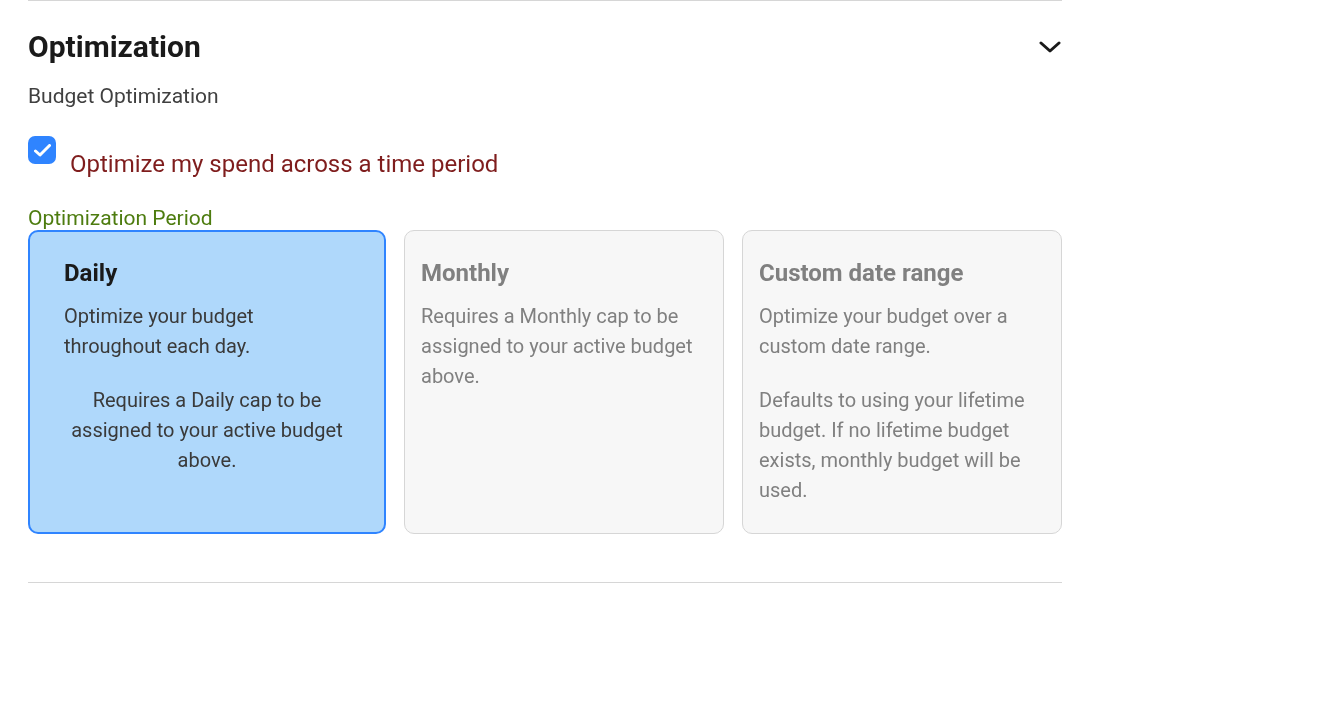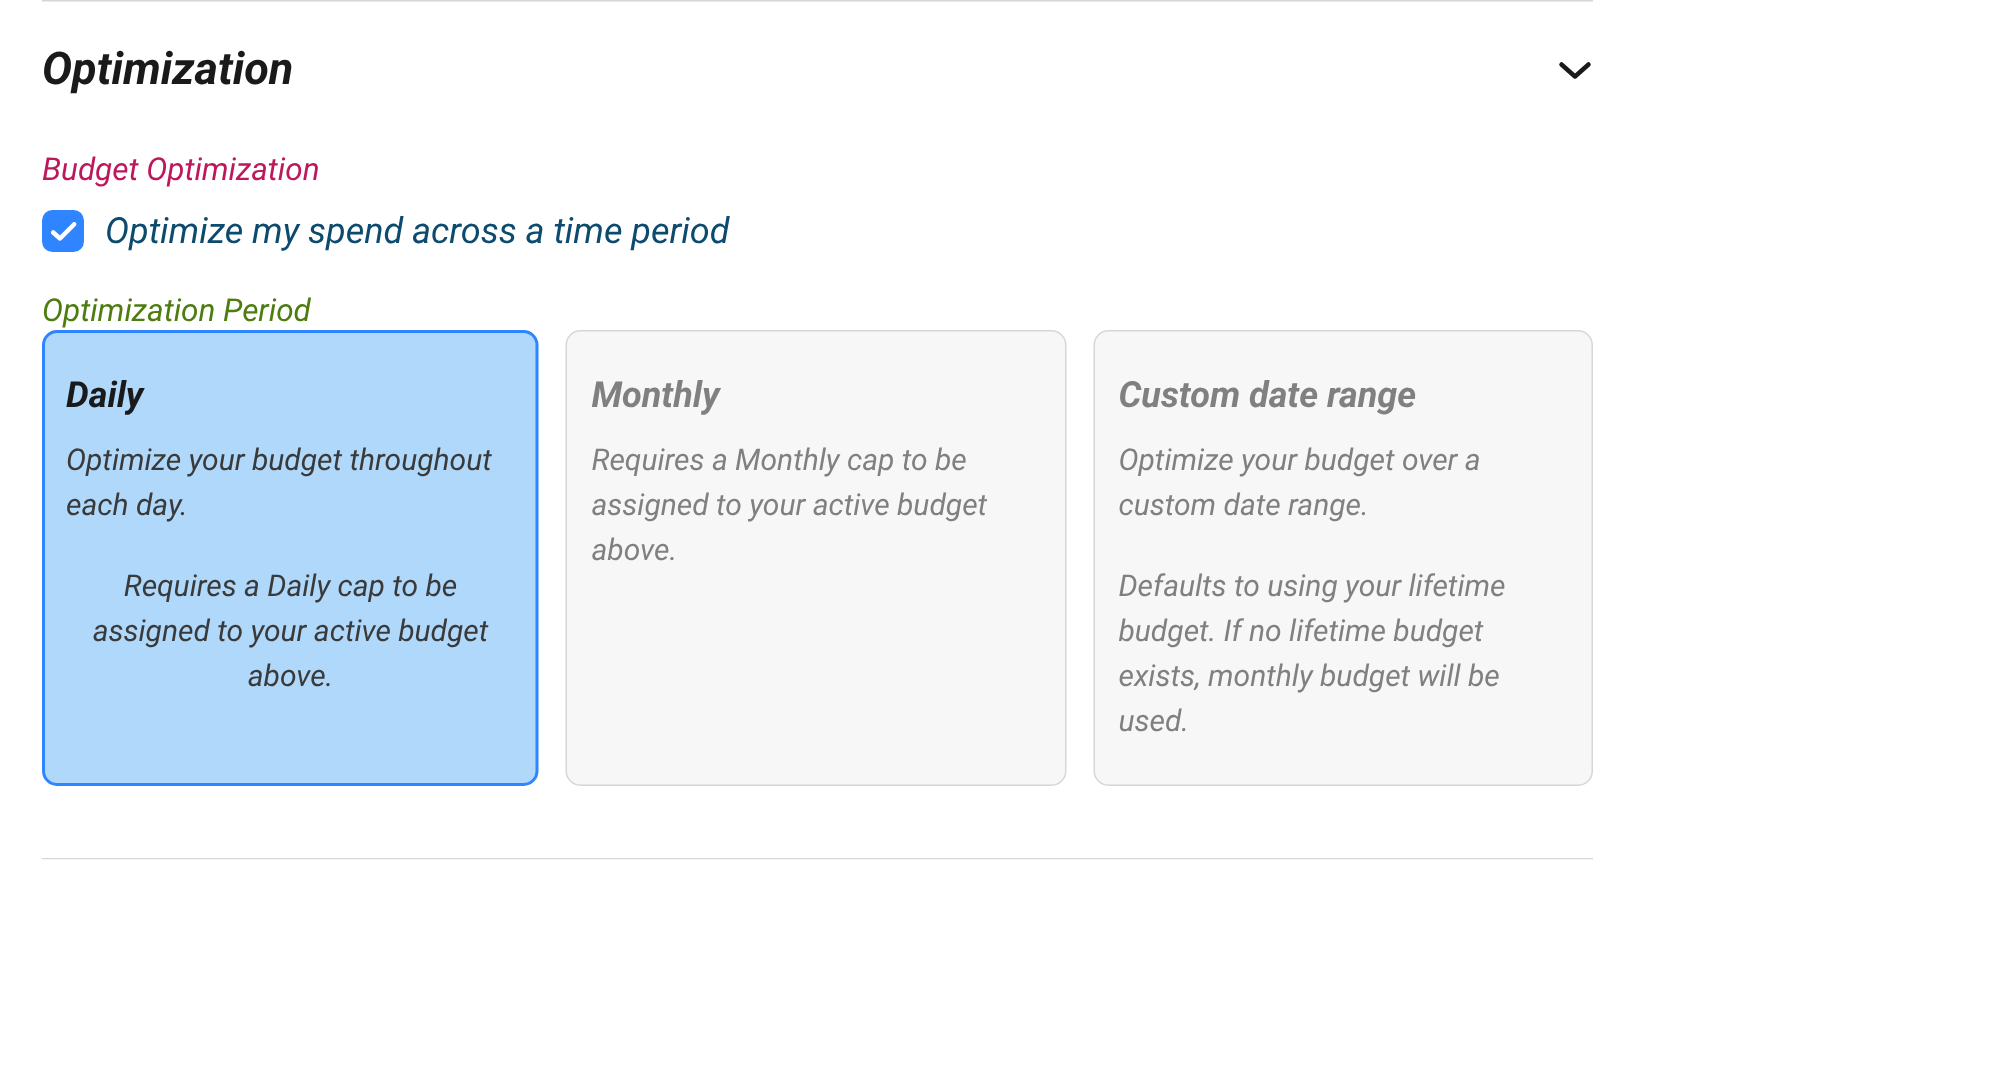--- a/index.html
+++ b/index.html
@@ -9,21 +9,20 @@
     }
     body {
       font-family: -apple-system, BlinkMacSystemFont, "Segoe UI", Roboto, Helvetica, Arial, sans-serif;
       background: #ffffff;
       color: #1a1a1a;
       padding: 0;
     }
     .container {
       width: 1090px;
       padding: 0 28px;
-      font-style: italic;
     }
     .divider {
       border: none;
       border-top: 1px solid #d6d6d6;
       margin: 0;
     }
     .section-header {
       display: flex;
       justify-content: space-between;
       align-items: center;
@@ -41,23 +40,22 @@
       align-items: center;
       justify-content: center;
     }
     .chevron-icon svg {
       width: 22px;
       height: 14px;
     }
     .subsection-label {
       font-size: 21px;
       font-weight: 400;
-      color: #be185d;
+      color: #404040;
       margin-bottom: 14px;
-      margin-top: 18px;
     }
     .checkbox-row {
       display: flex;
       align-items: center;
       gap: 14px;
       margin-bottom: 28px;
     }
     .checkbox {
       width: 28px;
       height: 28px;
@@ -68,21 +66,22 @@
       justify-content: center;
       flex-shrink: 0;
     }
     .checkbox svg {
       width: 17px;
       height: 13px;
     }
     .checkbox-label {
       font-size: 24px;
       font-weight: 400;
-      color: #0c4a6e;
+      color: #7f1d1d;
+      margin-top: 28px;
     }
     .period-group {
       margin-top: 24px;
     }
     .period-label {
       font-size: 21px;
       font-weight: 400;
       color: #4d7c0f;
     }
     .cards-row {
@@ -94,21 +93,21 @@
       flex: 1;
       border: 1px solid #d6d6d6;
       border-radius: 10px;
       padding: 28px 16px;
       background: #f7f7f7;
       cursor: pointer;
     }
     .option-card.selected {
       background: #afd8fb;
       border: 2px solid #2f84ff;
-      padding: 27px 14px;
+      padding: 27px 34px;
     }
     .option-card .card-title {
       font-size: 24px;
       font-weight: 700;
       margin-bottom: 14px;
       color: #808080;
     }
     .option-card.selected .card-title {
       color: #1a1a1a;
     }

